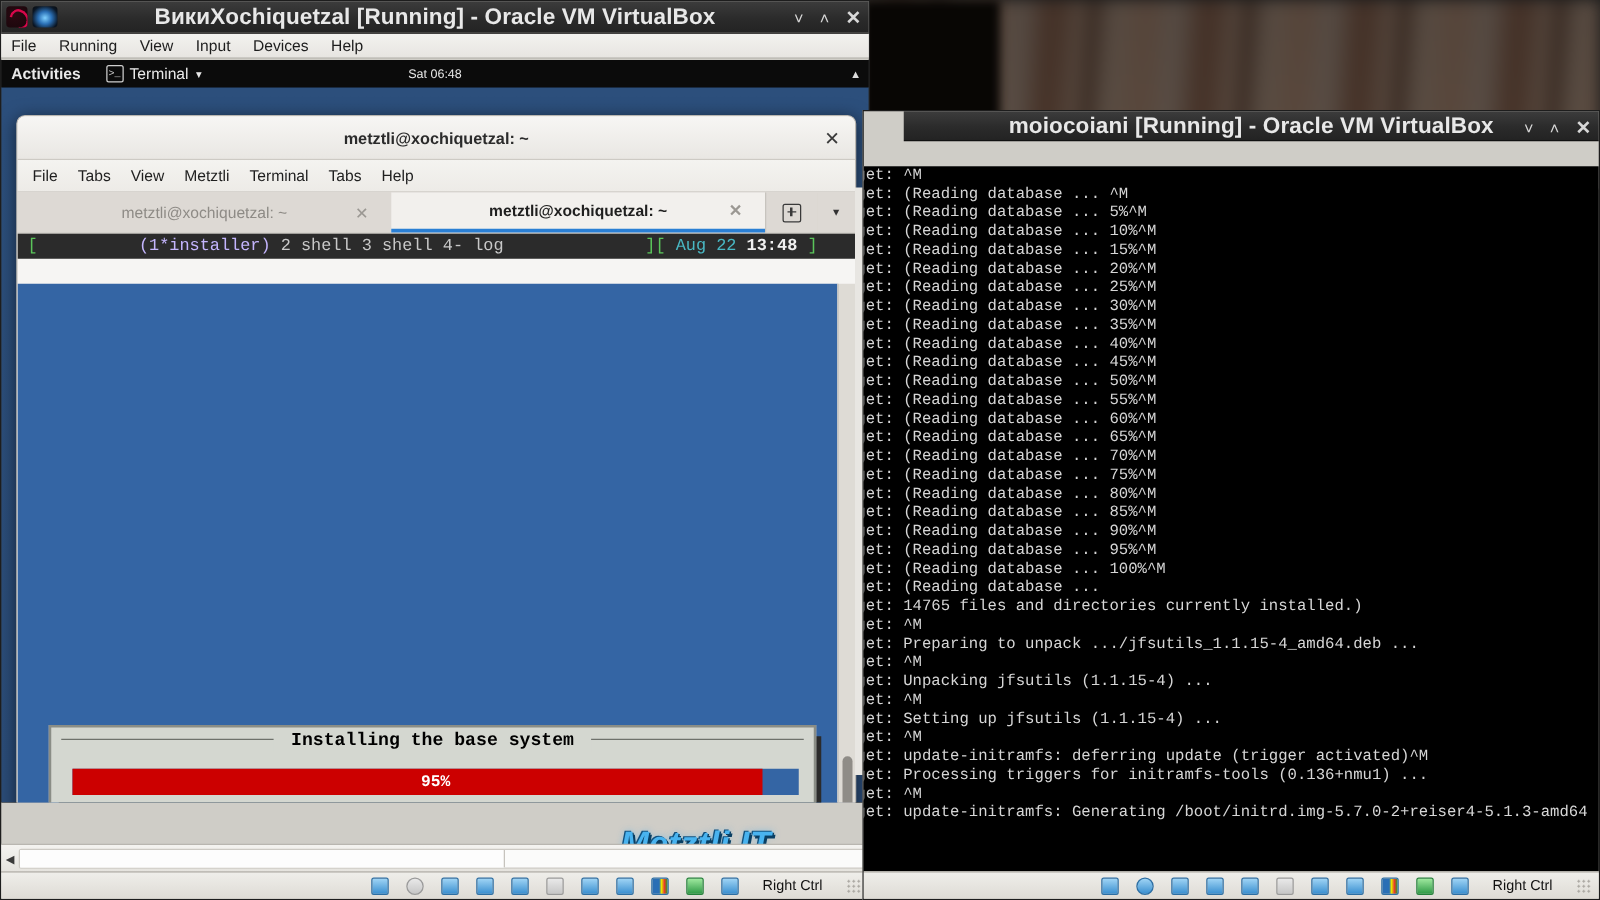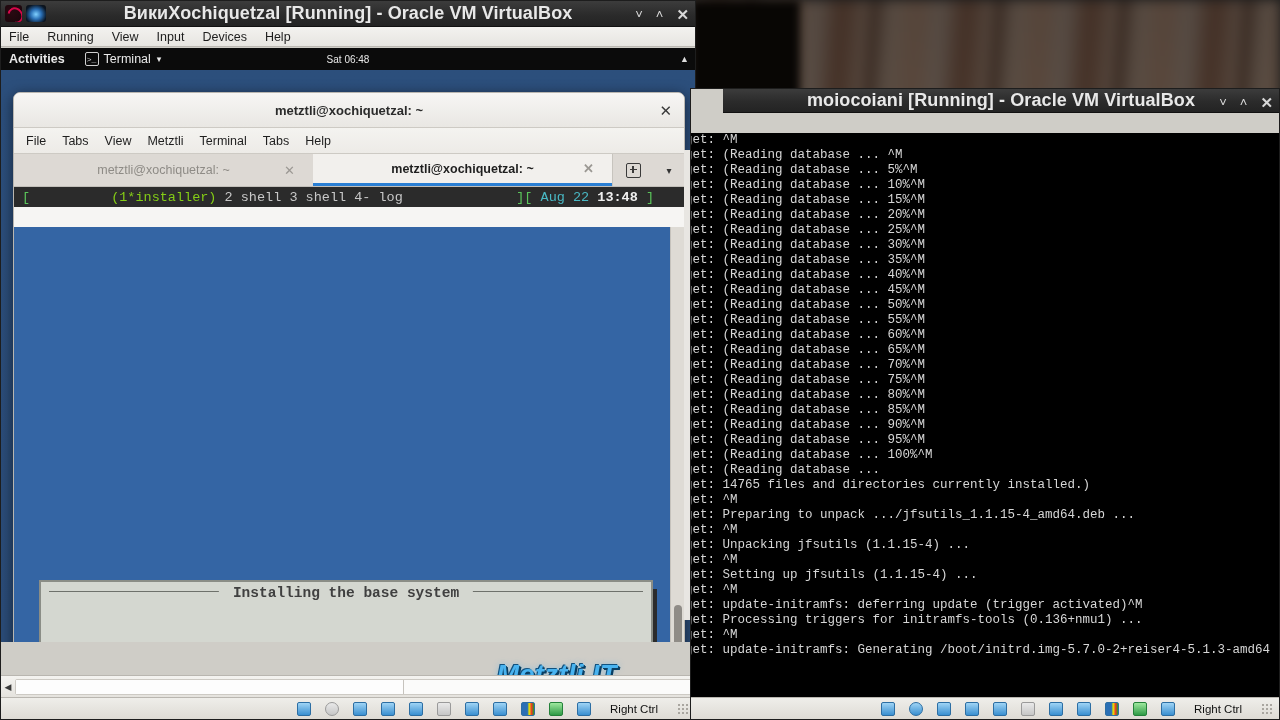--- a/index.html
+++ b/index.html
@@ -168,21 +168,21 @@
   }
 
   
   .tmux-status {
     height: 20px; background: #2b2b2b; color: #c8c8c8;
     font-family: "Liberation Mono", monospace; font-size: 13.5px;
     display: flex; align-items: center; white-space: pre;
     letter-spacing: 0px;
   }
   .tmux-green { color: #5ac45a; }
-  .tmux-red { color: #84cc16; }
+  .tmux-red { color: #c4b5fd; }
   .tmux-cyan { color: #49b8c4; }
   .tmux-white { color: #f0f0f0; font-weight: bold; }
   .tmux-left-pad { width: 8px; }
 
   .tmux-body {
     position: absolute; left: 0; right: 14px; top: 134px; bottom: 0;
     background: #3465a4; overflow: hidden;
   }
   .gterm-vscroll {
     position: absolute; right: 0; top: 134px; bottom: 0; width: 14px;
@@ -203,21 +203,21 @@
     background: #d4d7d0; border: 2px solid #8a8d86;
   }
   .dlg-title-rule {
     position: absolute; left: 8px; right: 8px; top: 9px; height: 1px;
     background: #6e716b;
   }
   .dlg-title {
     position: absolute; top: 3px; left: 50%; transform: translateX(-50%);
     background: #d4d7d0; padding: 0 14px;
     font-family: "Liberation Mono", monospace; font-size: 14.5px; font-weight: bold;
-    color: #404040; white-space: nowrap;
+    color: #000000; white-space: nowrap;
   }
   .progress-outer {
     position: absolute; left: 17px; top: 33px; width: 581px; height: 21px;
     background: #3465a4;
   }
   .progress-fill {
     position: absolute; left: 0; top: 0; height: 100%; background: #cc0000;
   }
   .progress-label {
     position: absolute; left: 0; right: 0; top: 0; height: 100%;
@@ -346,20 +346,24 @@
 
           <div class="tmux-status">
             <span class="tmux-left-pad"></span><span class="tmux-green">[</span><span>          </span><span class="tmux-red">(1*installer)</span><span> </span><span>2 shell</span><span> </span><span>3 shell</span><span> </span><span>4- log</span><span>              </span><span class="tmux-green">]</span><span class="tmux-green">[</span><span> </span><span class="tmux-cyan">Aug 22</span><span> </span><span class="tmux-white">13:48</span><span> </span><span class="tmux-green">]</span>
           </div>
 
           <div class="tmux-body">
             <div class="dlg-shadow"></div>
             <div class="dialog">
               <div class="dlg-title-rule"></div>
               <div class="dlg-title">Installing the base system</div>
+              <div class="progress-outer" style="background: rgb(52, 101, 164);">
+                <div class="progress-fill" id="progress-fill" style="width: 95%; background: rgb(204, 0, 0);"></div>
+                <div class="progress-label">95%</div>
+              </div>
 
             </div>
           </div>
 
           <div class="gterm-vscroll">
             <div class="thumb"></div>
           </div>
         </div>
       </div>
     </div>

